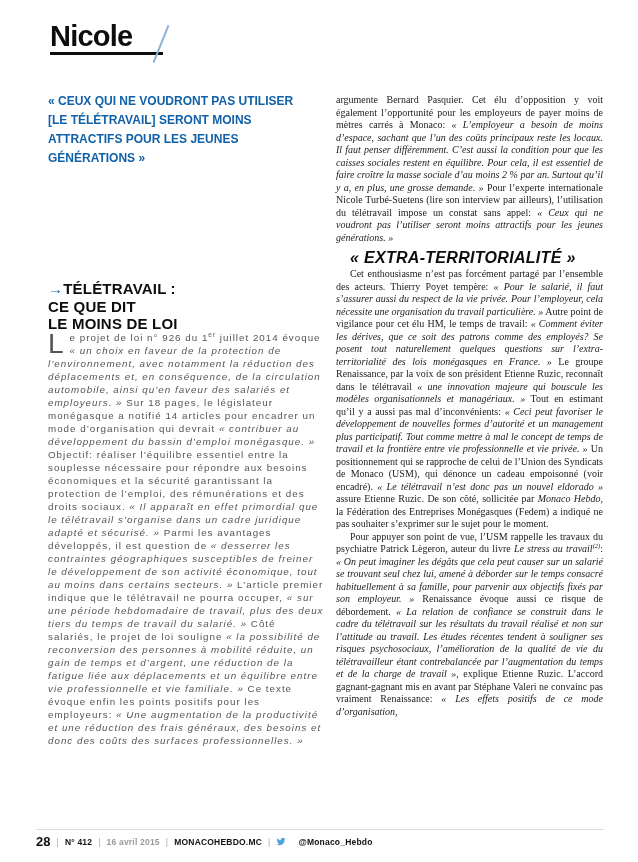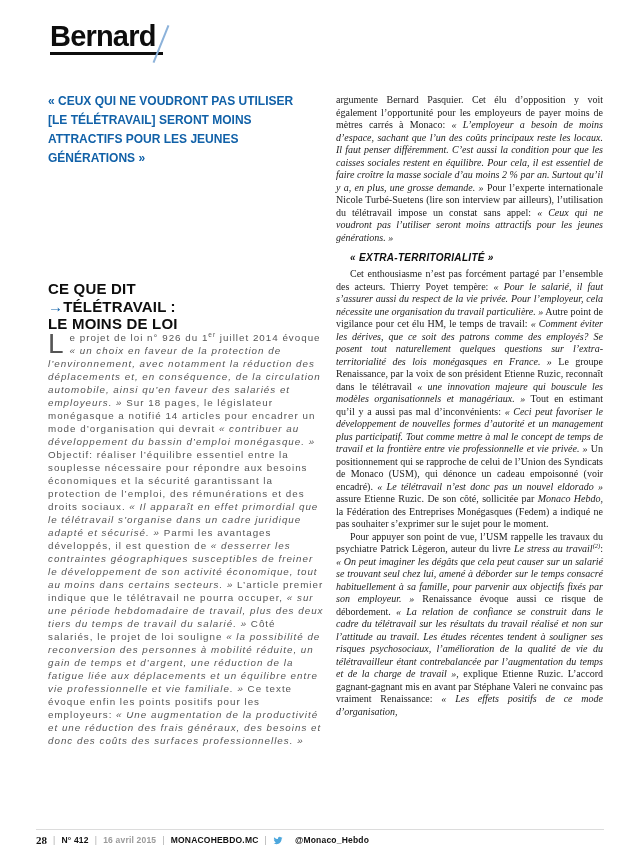--- a/index.html
+++ b/index.html
@@ -37,53 +37,53 @@
   
   .right-col {
     position:absolute; left:336px; top:94px; width:267px;
     font-family:"Liberation Serif", serif; font-size:10px; line-height:12.5px;
     color:#1b1b1b; text-align:justify;
   }
   .right-col .it { font-style:italic; }
   .right-col p.indent { text-indent:14px; }
   .right-col sup { font-size:6.5px; vertical-align:super; line-height:0; font-style:italic; }
   .subhead {
-    font-family:"Liberation Sans", sans-serif; font-weight:bold; font-size:10px;
+    font-family:"Liberation Sans", sans-serif; font-weight:bold; font-size:16px;
     letter-spacing:0.3px; color:#0d0d0d; text-align:left; margin:8px 0 4px 14px; line-height:12px;
   }
   .subhead.sh-italic { font-style:italic; }
 
   
   .footer-rule { position:absolute; left:36px; right:34px; top:829px; border-top:1px solid #dcdcdc; }
   .footer {
     position:absolute; left:36px; top:834px; display:flex; align-items:center; gap:6px;
     font-size:8.5px; font-weight:bold; color:#111111; letter-spacing:0.2px;
   }
-  .footer .pageno { font-size:11px; letter-spacing:0;font-family:Liberation Serif, serif; }
+  .footer .pageno { font-size:13px; letter-spacing:0; }
   .footer .sep { color:#aaaaaa; font-weight:normal; }
   .footer .date { color:#9a9a9a; }
   .twitter-wrap { display:flex; align-items:center; gap:12px; }
   .twitter-wrap svg { width:10px; height:9px; fill:#4da7dd; }
 </style>
 </head>
 <body>
 
 <div class="page">
 
   <div class="masthead">
-    <div class="masthead-title">Bernard</div>
+    <div class="masthead-title">Nicole</div>
     <div class="masthead-rule"></div>
     <div class="masthead-slash"></div>
   </div>
 
   <div class="pull-quote">« CEUX QUI NE VOUDRONT PAS UTILISER [LE TÉLÉTRAVAIL] SERONT MOINS ATTRACTIFS POUR LES JEUNES GÉNÉRATIONS »</div>
 
   <div class="article-head">
+    <div class="line"><span class="arrow">→</span><span>TÉLÉTRAVAIL :</span></div>
     <div class="line">CE QUE DIT</div>
-    <div class="line"><span class="arrow">→</span><span>TÉLÉTRAVAIL :</span></div>
     <div class="line">LE MOINS DE LOI</div>
   </div>
 
   <div class="left-body">
     <span class="dropcap">L</span><span><span>e projet de loi n° 926 du 1</span><sup>er</sup><span> juillet 2014 évoque </span><span class="it">« un choix en faveur de la protection de l’environnement, avec notamment la réduction des déplacements et, en conséquence, de la circulation automobile, ainsi qu’en faveur des salariés et employeurs. »</span><span> Sur 18 pages, le législateur monégasque a notifié 14 articles pour encadrer un mode d’organisation qui devrait </span><span class="it">« contribuer au développement du bassin d’emploi monégasque. »</span><span> Objectif: réaliser l’équilibre essentiel entre la souplesse nécessaire pour répondre aux besoins économiques et la sécurité garantissant la protection de l’emploi, des rémunérations et des droits sociaux. </span><span class="it">« Il apparaît en effet primordial que le télétravail s’organise dans un cadre juridique adapté et sécurisé. »</span><span> Parmi les avantages développés, il est question de </span><span class="it">« desserrer les contraintes géographiques susceptibles de freiner le développement de son activité économique, tout au moins dans certains secteurs. »</span><span> L’article premier indique que le télétravail ne pourra occuper, </span><span class="it">« sur une période hebdomadaire de travail, plus des deux tiers du temps de travail du salarié. »</span><span> Côté salariés, le projet de loi souligne </span><span class="it">« la possibilité de reconversion des personnes à mobilité réduite, un gain de temps et d’argent, une réduction de la fatigue liée aux déplacements et un équilibre entre vie professionnelle et vie familiale. »</span><span> Ce texte évoque enfin les points positifs pour les employeurs: </span><span class="it">« Une augmentation de la productivité et une réduction des frais généraux, des besoins et donc des coûts des surfaces professionnelles. »</span></span>
   </div>
 
   <div class="right-col">
     <p><span>argumente Bernard Pasquier. Cet élu d’opposition y voit également l’opportunité pour les employeurs de payer moins de mètres carrés à Monaco: </span><span class="it">« L’employeur a besoin de moins d’espace, sachant que l’un des coûts principaux reste les locaux. Il faut penser différemment. C’est aussi la condition pour que les caisses sociales restent en équilibre. Pour cela, il est essentiel de faire croître la masse sociale d’au moins 2 % par an. Surtout qu’il y a, en plus, une grosse demande. »</span><span> Pour l’experte internationale Nicole Turbé-Suetens (lire son interview par ailleurs), l’utilisation du télétravail impose un constat sans appel: </span><span class="it">« Ceux qui ne voudront pas l’utiliser seront moins attractifs pour les jeunes générations. »</span></p>
     <div class="subhead sh-italic">« EXTRA-TERRITORIALITÉ »</div>

